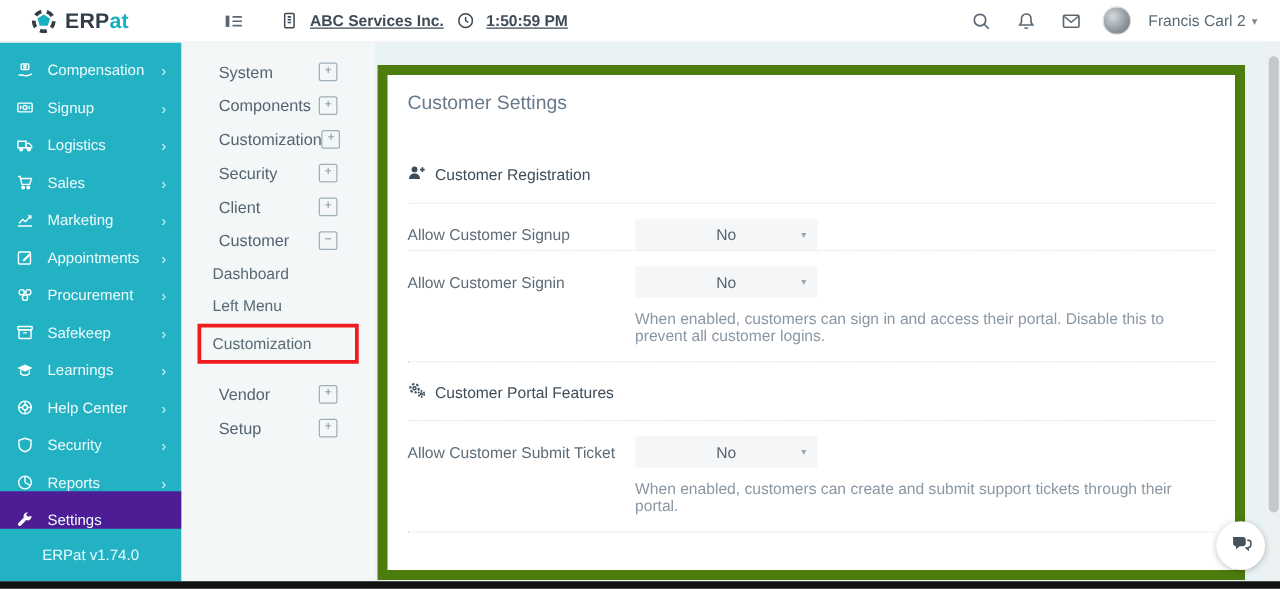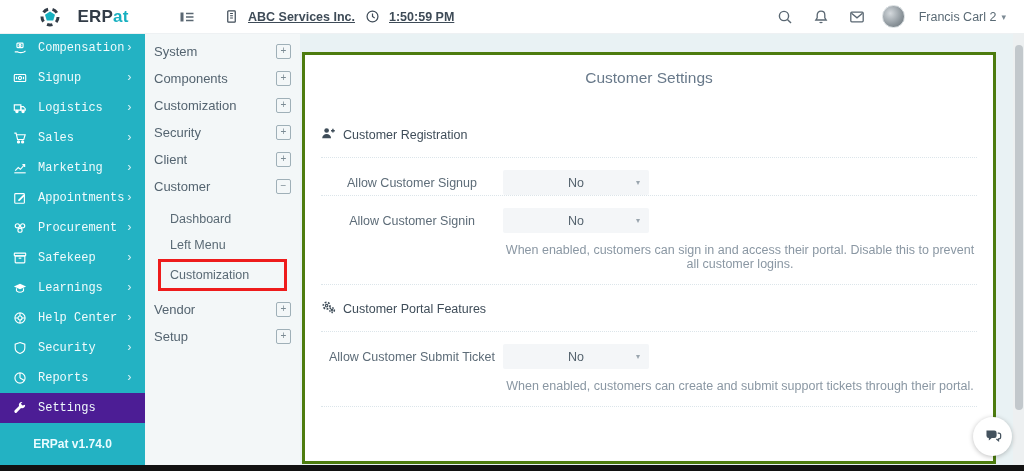--- a/index.html
+++ b/index.html
@@ -1,55 +1,55 @@
 <!DOCTYPE html>
 <html><head>
 <meta charset="utf-8">
 <style>
   html,body{margin:0;padding:0;}
   body{width:1024px;height:471px;overflow:hidden;font-family:"Liberation Sans",sans-serif;background:#e9f2f4;}
   .stage{position:relative;width:1024px;height:471px;background:#e9f2f4;}
 
   
   .header{position:absolute;top:0;left:0;right:0;height:33px;background:#ffffff;border-bottom:1px solid #eef1f3;display:flex;align-items:center;z-index:30;}
-  .logo{display:flex;align-items:center;gap:16px;padding-left:24px;width:120px;justify-content:center;}
+  .logo{display:flex;align-items:center;gap:6px;padding-left:24px;width:120px;}
   .logo-text{font-size:17px;font-weight:bold;letter-spacing:.2px;}
   .logo-text .lp{color:#323c47;}
   .logo-text .la{color:#17b0c0;}
   .hicon{display:inline-flex;align-items:center;justify-content:center;width:22px;height:22px;cursor:pointer;}
   .hicon svg{display:block;}
   .hgroup{display:flex;align-items:center;gap:6px;margin-left:22px;color:#3e4b57;font-size:12.5px;font-weight:bold;text-decoration:underline;}
   .hright{margin-left:auto;display:flex;align-items:center;gap:14px;padding-right:18px;}
   .avatar{width:21px;height:21px;border-radius:50%;background:radial-gradient(circle at 35% 35%,#d4d9dd,#8d969c 60%,#666f76);border:1px solid #d7dde0;}
   .uname{font-size:12.5px;color:#5a6a75;display:flex;align-items:center;gap:5px;cursor:pointer;}
   .uname .caret{font-size:9px;color:#7c8a94;}
 
   
   .nav{position:absolute;top:33px;left:0;width:145px;bottom:6px;background:#23b2c3;z-index:20;}
-  .nav-item{height:30px;display:flex;align-items:center;color:#f0fbfc;font-size:12px;cursor:pointer;padding:0 12px 0 13px;font-family:Liberation Mono, monospace;}
+  .nav-item{height:30px;display:flex;align-items:flex-end;color:#f0fbfc;font-size:12px;cursor:pointer;padding:0 12px 0 13px;}
   .nav-item.active{background:#4c1d95;}
   .nav-ico{width:25px;display:inline-flex;align-items:center;}
   .nav-ico svg{display:block;}
   .nav-label{flex:1;white-space:nowrap;}
   .nav-chev{font-size:12px;color:#d8f2f5;line-height:1;}
-  .version{position:absolute;left:0;right:0;bottom:0;height:42px;display:flex;align-items:center;justify-content:center;color:#eafcff;font-size:12px;font-weight:bold;}
+  .version{position:absolute;left:0;right:0;bottom:0;height:42px;display:flex;align-items:center;justify-content:center;color:#eafcff;font-size:12px;font-weight:normal;}
 
   
   .submenu{position:absolute;top:33px;left:145px;width:155px;bottom:6px;background:#f3f7f8;z-index:10;padding-top:11px;box-sizing:border-box;}
-  .sub-item{height:27px;display:flex;align-items:flex-start;padding:0 9px;color:#546470;font-size:13px;cursor:pointer;}
+  .sub-item{height:27px;display:flex;align-items:center;padding:0 30px;color:#546470;font-size:13px;cursor:pointer;}
   .sub-item .lbl{flex:1;}
   .toggle{width:13px;height:13px;border:1px solid #9fb0b8;border-radius:2px;color:#7b8b94;font-size:10px;line-height:12px;text-align:center;cursor:pointer;flex:0 0 auto;}
   .sub-child{height:26px;display:flex;align-items:center;padding:0 14px 0 25px;color:#5a6a75;font-size:12.5px;cursor:pointer;}
   .annotation-child{border:3px solid #ee1c1c;margin:1px 13px 3px 13px;}
   .annotation-child .sub-child{padding-left:9px;}
   .gap{height:8px;}
 
   
   .page{position:absolute;top:33px;left:300px;right:0;bottom:6px;background:#e9f2f4;}
-  .card{position:absolute;left:2px;top:19px;width:694px;height:412px;background:#ffffff;border:3px solid #4d7c0f;box-sizing:border-box;overflow:hidden;padding:0 16px;text-align:center;}
+  .card{position:absolute;left:2px;top:19px;width:694px;height:412px;background:#ffffff;border:8px solid #4d7c0f;box-sizing:border-box;overflow:hidden;padding:0 16px;}
   .page-title{font-size:15.5px;color:#68798a;padding:14px 0 24px;}
   .sec-h{display:flex;align-items:center;gap:7px;padding:15px 0 13px;font-weight:normal;font-size:12.5px;color:#3f4d59;}
   hr.dot{border:0;border-top:1px dotted #dce5ea;margin:0;}
   .row{display:flex;padding:12px 0 0;}
   .row-label{width:182px;flex:0 0 auto;font-size:12.5px;color:#5d6c78;padding-top:6px;}
   .row-ctrl{flex:1;}
   .select{width:146px;height:25px;background:#f4f6f8;border-radius:2px;display:flex;align-items:center;justify-content:center;position:relative;color:#55636e;font-size:12.5px;cursor:pointer;}
   .select .s-caret{position:absolute;right:9px;top:8px;font-size:8px;color:#9aa5ae;}
   .help{margin:10px 0 13px;font-size:12.5px;color:#8a97a3;}
 

